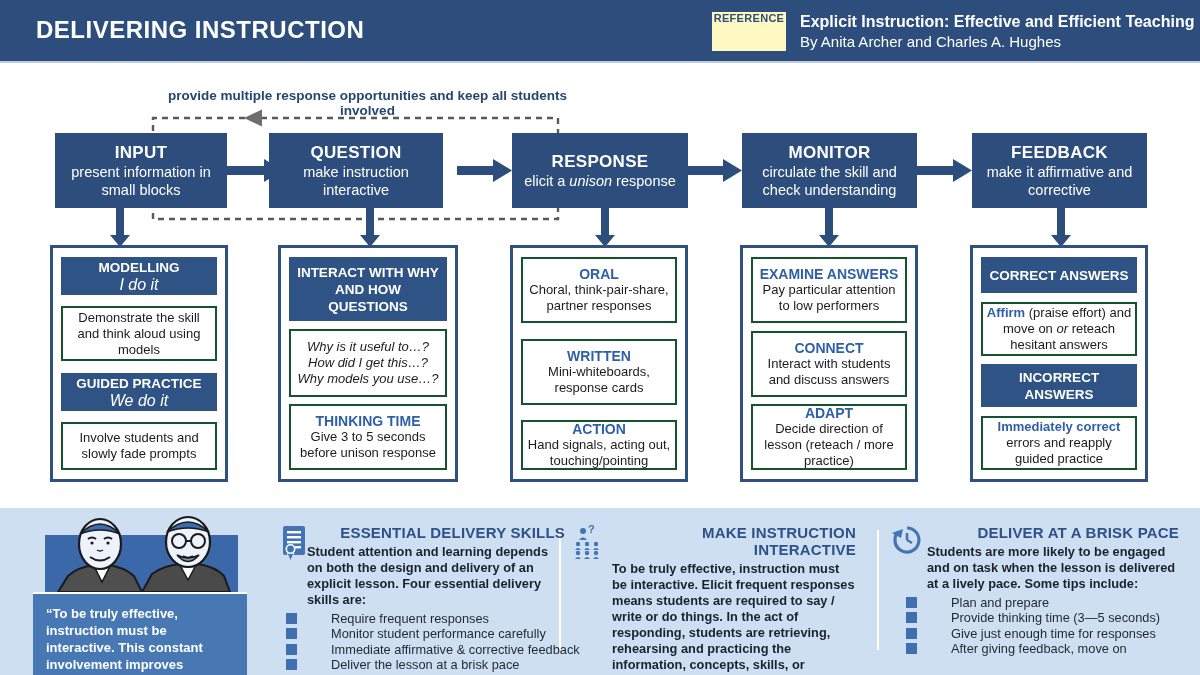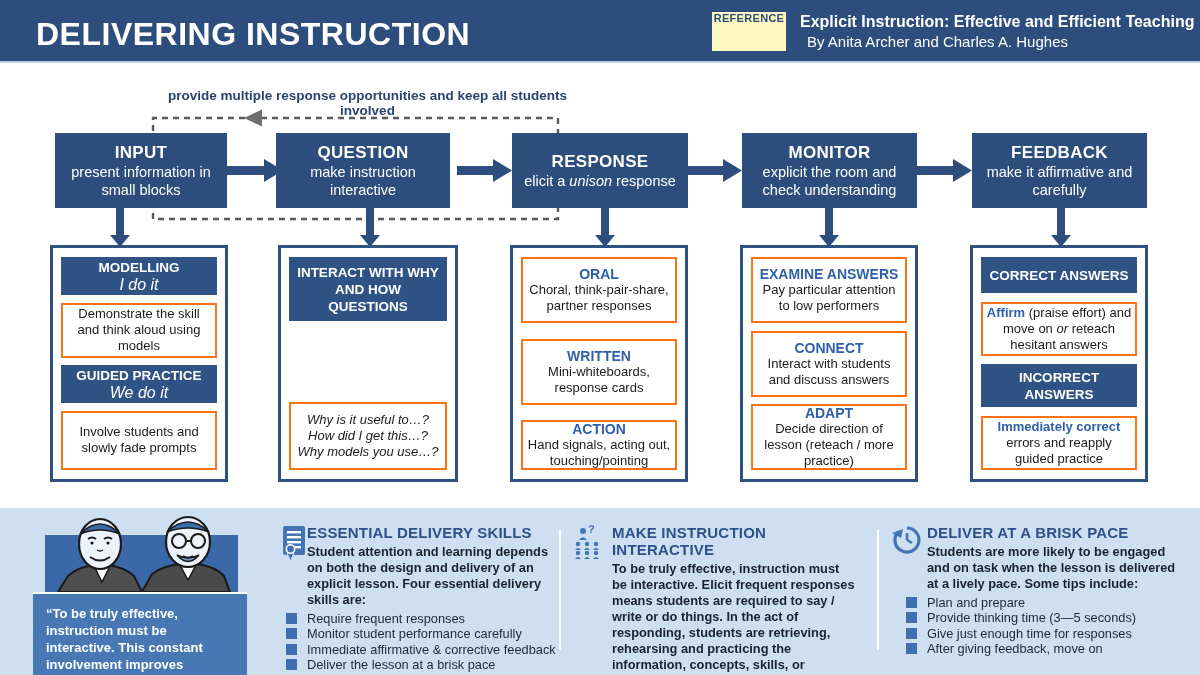--- a/index.html
+++ b/index.html
@@ -5,69 +5,69 @@
   * { margin:0; padding:0; box-sizing:border-box; }
   html,body { background:#e8e8e8; }
   .canvas {
     position:relative; width:1200px; height:675px; overflow:hidden;
     background:#ffffff; font-family:"Liberation Sans", sans-serif;
   }
   
   .hdr { position:absolute; left:0; top:0; width:1200px; height:63px;
          background:#2d4e7c; border-bottom:2px solid #bccbe0; z-index:3; }
   .hdr-title { position:absolute; left:36px; top:16px; color:#fff;
-               font-size:32px; font-weight:bold; letter-spacing:.5px; }
+               font-size:24px; font-weight:bold; letter-spacing:.5px; }
   .ref-box { position:absolute; left:712px; top:12px; width:74px; height:39px;
              background:#fef9c3; display:flex; align-items:flex-start; justify-content:center; }
   .ref-box span { color:#2d4e7c; font-size:11px; font-weight:bold; letter-spacing:.3px; }
   .book { position:absolute; left:800px; top:11px; color:#fff; }
   .book .bt { font-size:16px; font-weight:bold; line-height:21px; }
-  .book .ba { font-size:15px; line-height:20px;margin-left:7px; }
+  .book .ba { font-size:15px; line-height:20px; }
 
   
   .caption { position:absolute; left:140px; top:88px; width:455px; text-align:center;
              color:#27466f; font-size:13.5px; font-weight:bold; z-index:2; }
   svg.flow { position:absolute; left:0; top:0; z-index:1; pointer-events:none; }
   .stage { position:absolute; top:133px; height:75px; background:#2d4e7c; color:#fff;
            display:flex; flex-direction:column; justify-content:center; text-align:center;
            z-index:2; padding:0 4px; }
   .stage .st { font-size:17px; font-weight:bold; letter-spacing:.3px; }
   .stage .ss { font-size:14.5px; line-height:18px; }
 
   
   .subcol { position:absolute; top:245px; height:237px; background:#fff;
             border:3px solid #2e5180; z-index:2; padding:9px 8px;
             display:flex; flex-direction:column; justify-content:space-between; }
   .chip { background:#2e5384; color:#fff; display:flex; flex-direction:column;
           justify-content:center; text-align:center; padding:0 8px; }
   .chip .t { font-weight:bold; font-size:13.5px; line-height:17px; }
   .chip .s { font-style:italic; font-size:16px; line-height:17px; }
-  .witem { border:2px solid #f97316; background:#fff; display:flex; flex-direction:column;
+  .witem { border:2px solid #14532d; background:#fff; display:flex; flex-direction:column;
            justify-content:center; text-align:center; font-size:13px; line-height:16px;
            color:#1b1b1b; padding:2px 3px; }
   .witem .bt { color:#2f5fa8; font-weight:bold; font-size:14px; }
   .italics { font-style:italic; }
   .bluebold { color:#2f5fa8; font-weight:bold; }
 
   
   .band { position:absolute; left:0; top:508px; width:1200px; height:167px;
           background:#cfdff2; z-index:1; }
   .portrait-panel { position:absolute; left:45px; top:535px; width:193px; height:57px;
                     background:#3a68a9; z-index:2; }
   .portrait { position:absolute; left:50px; top:512px; z-index:3; }
   .quote { position:absolute; left:33px; top:592px; width:214px; height:83px;
            background:#4878b4; border-top:2px solid #fff; z-index:3;
            color:#fff; font-size:13px; font-weight:bold; line-height:17px; padding:11px 13px; }
   .divider { position:absolute; top:530px; width:2px; height:120px; background:#fff; z-index:2; }
   .fsec { position:absolute; top:524px; z-index:2; }
   .fsec .ftitle { font-size:15px; font-weight:bold; color:#2d5188; letter-spacing:.2px;
-                  margin-bottom:3px; }
+                  margin-bottom:3px;text-align:right; }
   .fsec .fbody { font-size:12.8px; font-weight:600; color:#19222e; line-height:16px; }
   .fsec .fbullets { margin-top:3px; }
-  .brow { display:flex; align-items:center; height:15.3px; }
+  .brow { display:flex; align-items:center; height:15.3px;gap:24px; }
   .bsq { width:11px; height:11px; background:#3f6fb0; margin-left:-21px; margin-right:10px;
          flex:0 0 11px; }
   .btxt { font-size:12.8px; color:#1f2733; white-space:nowrap; }
   .ficon { position:absolute; z-index:2; }
 </style>
 </head>
 <body>
 
 <div class="canvas">
 
@@ -109,58 +109,62 @@
         <polygon points="819,235 839,235 829,247"></polygon>
       <rect x="1057" y="208" width="8" height="27"></rect>
         <polygon points="1051,235 1071,235 1061,247"></polygon>
     </g>
   </svg>
 
   <div class="stage" style="left:55px;width:172px">
     <div class="st">INPUT</div>
     <div class="ss">present information in small blocks</div>
   </div>
-  <div class="stage" style="left:276px;width:174px">
+  <div class="stage" style="left:269px;width:174px">
     <div class="st">QUESTION</div>
     <div class="ss">make instruction interactive</div>
   </div>
   <div class="stage" style="left:512px;width:176px">
     <div class="st">RESPONSE</div>
     <div class="ss"><span>elicit a </span><span class="italics">unison</span><span> response</span></div>
   </div>
   <div class="stage" style="left:742px;width:175px">
     <div class="st">MONITOR</div>
-    <div class="ss">explicit the room and check understanding</div>
+    <div class="ss">circulate the skill and check understanding</div>
   </div>
   <div class="stage" style="left:972px;width:175px">
     <div class="st">FEEDBACK</div>
-    <div class="ss">make it affirmative and carefully</div>
+    <div class="ss">make it affirmative and corrective</div>
   </div>
 
   <div class="subcol" style="left:50px;width:178px">
     <div class="chip" style="height:38px">
       <div class="t">MODELLING</div>
       <div class="s">I do it</div>
     </div>
     <div class="witem" style="height:55px">Demonstrate the skill and think aloud using models</div>
     <div class="chip" style="height:38px">
       <div class="t">GUIDED PRACTICE</div>
       <div class="s">We do it</div>
     </div>
-    <div class="witem" style="height:59px">Involve students and slowly fade prompts</div>
+    <div class="witem" style="height:48px">Involve students and slowly fade prompts</div>
   </div>
 
   <div class="subcol" style="left:278px;width:180px">
     <div class="chip" style="height:64px">
       <div class="t">INTERACT WITH WHY AND HOW QUESTIONS</div>
     </div>
     <div class="witem" style="height:68px">
       <div class="italics">Why is it useful to…?</div>
       <div class="italics">How did I get this…?</div>
       <div class="italics">Why models you use…?</div>
+    </div>
+    <div class="witem" style="height:66px">
+      <div class="bt">THINKING TIME</div>
+      <div>Give 3 to 5 seconds before unison response</div>
     </div>
   </div>
 
   <div class="subcol" style="left:510px;width:178px">
     <div class="witem" style="height:66px">
       <div class="bt">ORAL</div>
       <div>Choral, think-pair-share, partner responses</div>
     </div>
     <div class="witem" style="height:66px">
       <div class="bt">WRITTEN</div>

